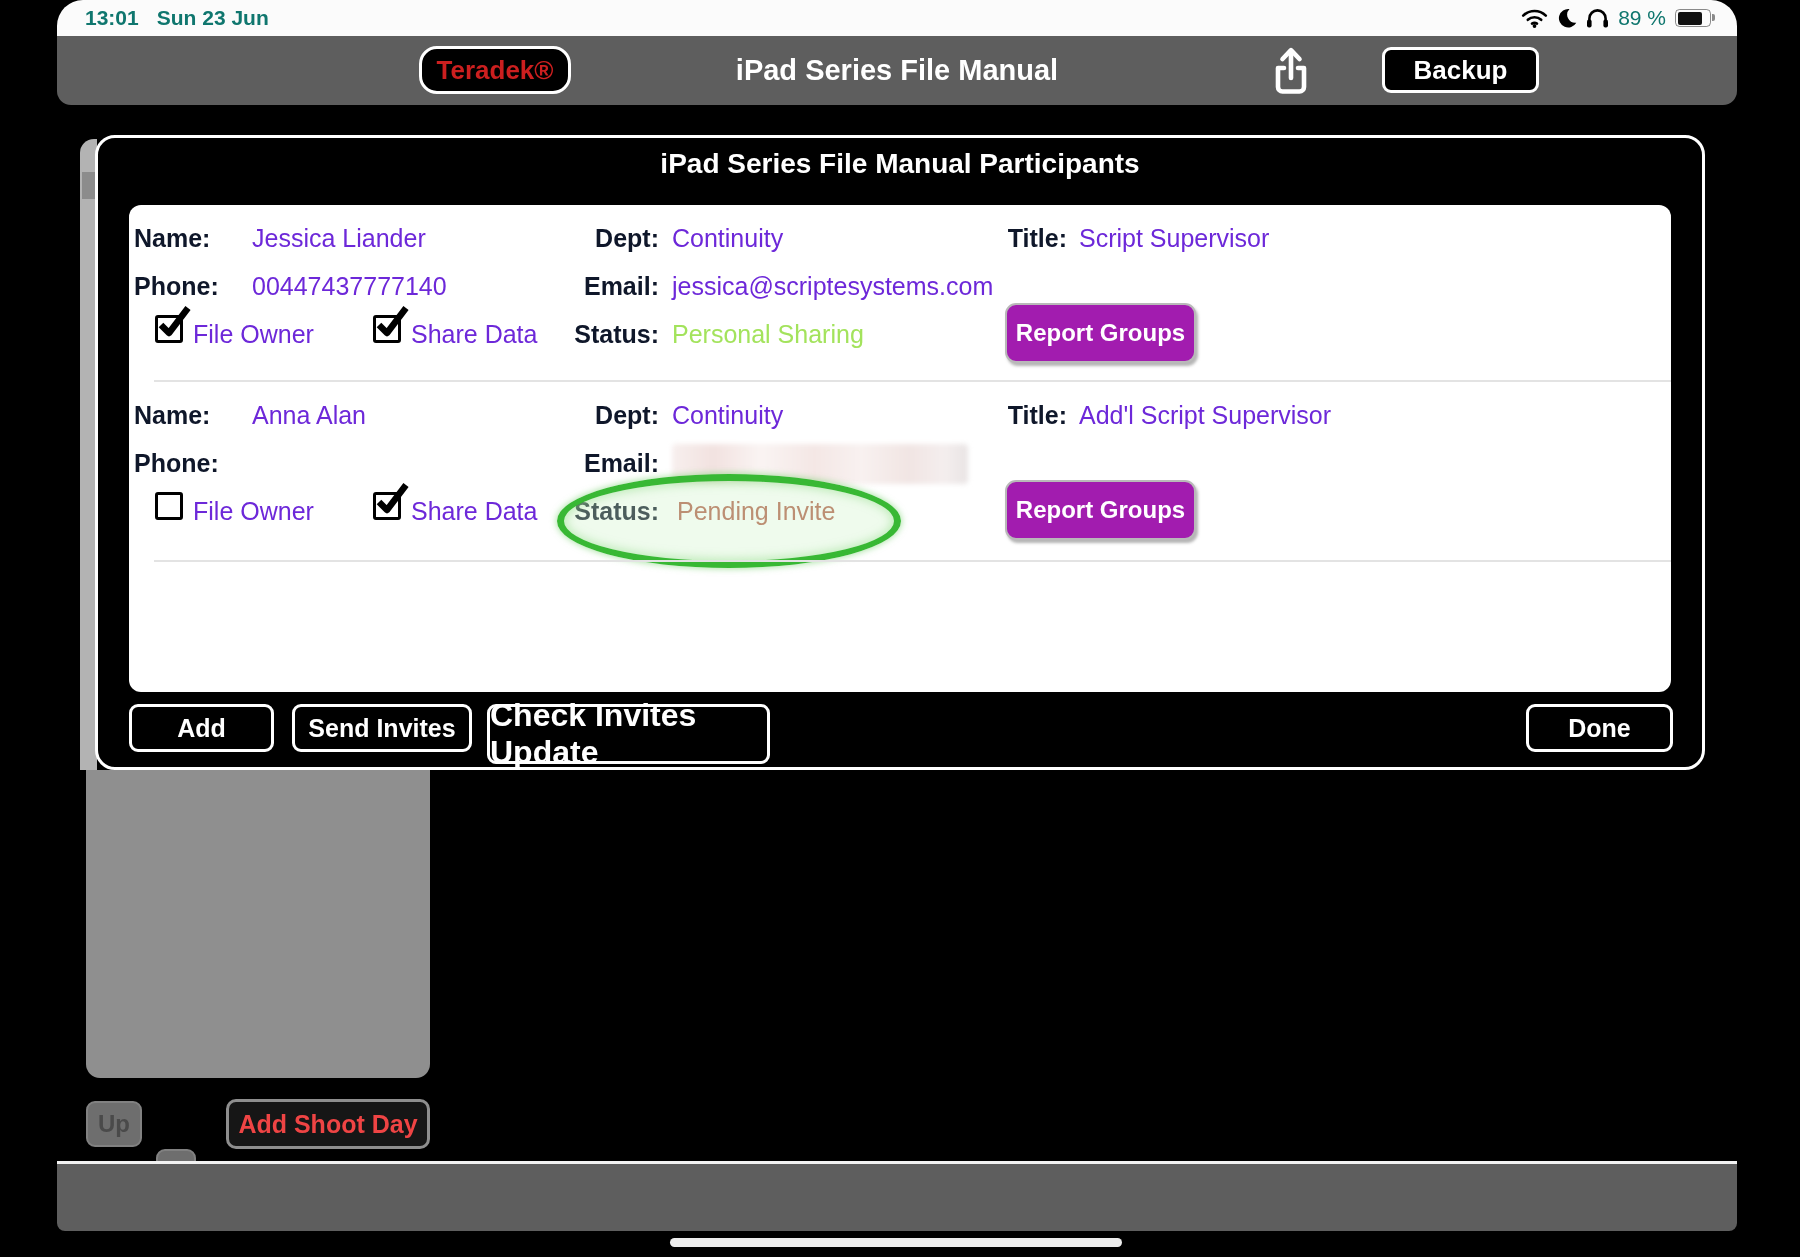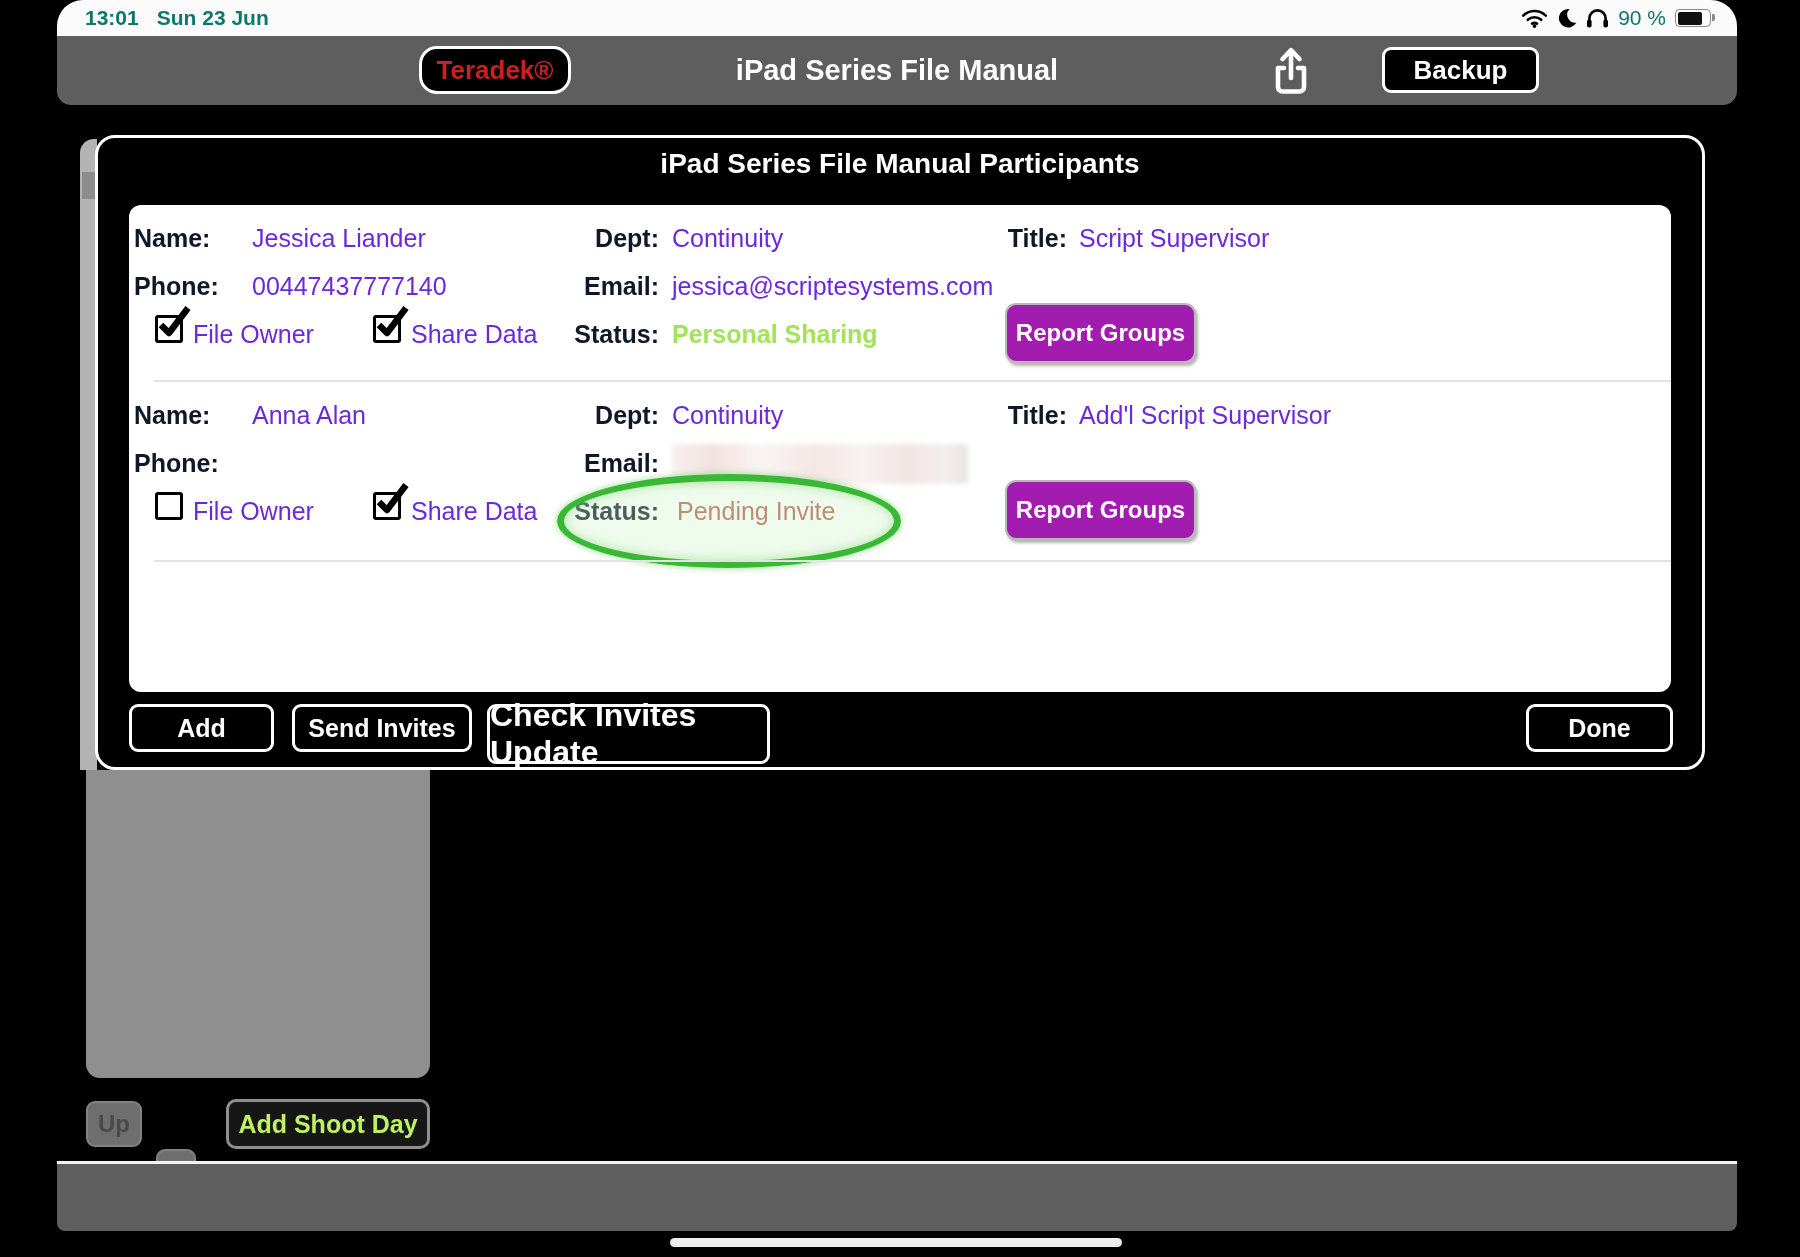--- a/index.html
+++ b/index.html
@@ -23,21 +23,21 @@
   .r{text-align:right;}
   .divider{position:absolute;left:25px;right:0;bottom:0;height:2px;background:#e3e3e3;}
   .cb{position:absolute;width:22px;height:22px;border:3px solid #000;border-radius:3px;background:#fff;cursor:pointer;}
   .cb svg{position:absolute;left:-3px;top:-13px;display:none;}
   .cb.checked svg{display:block;}
   .report-btn{position:absolute;width:187px;height:56px;background:#a21caf;border:2px solid #b9b9b9;border-radius:11px;box-shadow:2px 3px 3px rgba(120,120,120,.55);color:#fff;font-weight:bold;font-size:24px;display:flex;align-items:center;justify-content:center;cursor:pointer;}
   .ellipse{position:absolute;border:7px solid #38b834;border-radius:50%;background:rgba(205,242,200,.32);box-shadow:0 0 6px 1px rgba(110,205,100,.55), inset 0 0 10px 2px rgba(140,220,130,.5);pointer-events:none;}
   .blur-redact{position:absolute;border-radius:4px;background:linear-gradient(90deg,#f7efee 0%,#f2e2e0 14%,#faf4f3 30%,#f4e7e5 48%,#f8f1f0 64%,#f1e5e3 80%,#f4eeee 92%,#e9e4e4 100%);filter:blur(2.5px);}
   
   .gray-btn{background:#6e6e6e;border:2px solid #818181;border-radius:9px;color:#4a4a4a;font-weight:bold;font-size:24px;display:flex;align-items:center;justify-content:center;box-sizing:border-box;cursor:pointer;}
-  #addShootDay{background:#161616;border:3px solid #8e8e8e;border-radius:10px;color:#bef264;font-weight:bold;font-size:25px;display:flex;align-items:center;justify-content:center;box-sizing:border-box;cursor:pointer;}
+  #addShootDay{background:#161616;border:3px solid #8e8e8e;border-radius:10px;color:#ef4444;font-weight:bold;font-size:25px;display:flex;align-items:center;justify-content:center;box-sizing:border-box;cursor:pointer;}
   #bottombar{left:57px;top:1161px;width:1680px;height:70px;background:#5e5e5e;border-top:3px solid #f2f2f2;border-radius:0 0 8px 8px;box-sizing:border-box;}
   #homeIndicator{left:670px;top:1238px;width:452px;height:9px;border-radius:5px;background:#ececec;cursor:pointer;}
   .battery{position:relative;width:34px;height:16px;border:1.5px solid rgba(0,0,0,.45);border-radius:4.5px;}
   .battery .fill{position:absolute;left:1.5px;top:1.5px;bottom:1.5px;width:72%;background:#111;border-radius:2px;}
   .battery .tip{position:absolute;right:-5px;top:4px;width:3px;height:7px;background:rgba(0,0,0,.45);border-radius:0 2px 2px 0;}
 </style>
 </head>
 <body>
 
 <div id="stage">
@@ -62,21 +62,21 @@
             <path d="M12.5 1 A 9.3 9.3 0 1 0 19.3 14.8 A 8.2 8.2 0 0 1 12.5 1 Z" fill="#000"></path>
           </svg>
       </span>
       <span style="display:flex;">
         <svg width="23" height="20" viewBox="0 0 23 20">
             <path d="M3.4 17 V 10.5 A 8.1 8.1 0 0 1 19.6 10.5 V 17" fill="none" stroke="#000" stroke-width="2.6" stroke-linecap="round"></path>
             <rect x="1" y="11.5" width="4.6" height="8" rx="2" fill="#000"></rect>
             <rect x="17.4" y="11.5" width="4.6" height="8" rx="2" fill="#000"></rect>
           </svg>
       </span>
-      <span style="font-weight:500;">90 %</span>
+      <span style="font-weight:500;">89 %</span>
       <span class="battery">
           <span class="fill"></span>
           <span class="tip"></span>
         </span>
     </span>
   </div>
 
   <div id="toolbar" class="abs">
     <div class="tb-title abs">iPad Series File Manual</div>
     <div class="obtn abs" style="left:362px;top:10px;width:152px;height:48px;border-radius:18px;font-size:26px;color:#cc1f1f;">Teradek®</div>
@@ -119,21 +119,21 @@
             </svg>
         </span>
         <span class="val" style="left:64px;top:112px;">File Owner</span>
         <span class="cb checked" style="left:244px;top:110px;">
           <svg width="38" height="38" viewBox="0 0 38 38">
               <path d="M6 20 L14 28 L33 3" fill="none" stroke="#000" stroke-width="6.5" stroke-linejoin="round"></path>
             </svg>
         </span>
         <span class="val" style="left:282px;top:112px;">Share Data</span>
         <span class="lbl r" style="left:400px;top:112px;width:130px;">Status:</span>
-        <span class="val" style="left: 543px; top: 112px; font-weight: 700; color: rgb(163, 227, 92);">Personal Sharing</span>
+        <span class="val" style="left: 543px; top: 112px; font-weight: 400; color: rgb(163, 227, 92);">Personal Sharing</span>
         <div class="report-btn" style="left:876px;top:98px;">Report Groups</div>
         <div class="divider"></div>
       </div>
 
       <div class="prow" style="top:177px;height:180px;">
         <span class="lbl" style="left:5px;top:16px;">Name:</span>
         <span class="val" style="left:123px;top:16px;">Anna Alan</span>
         <span class="lbl r" style="left:400px;top:16px;width:130px;">Dept:</span>
         <span class="val" style="left:543px;top:16px;">Continuity</span>
         <span class="lbl r" style="left:845px;top:16px;width:93px;">Title:</span>

